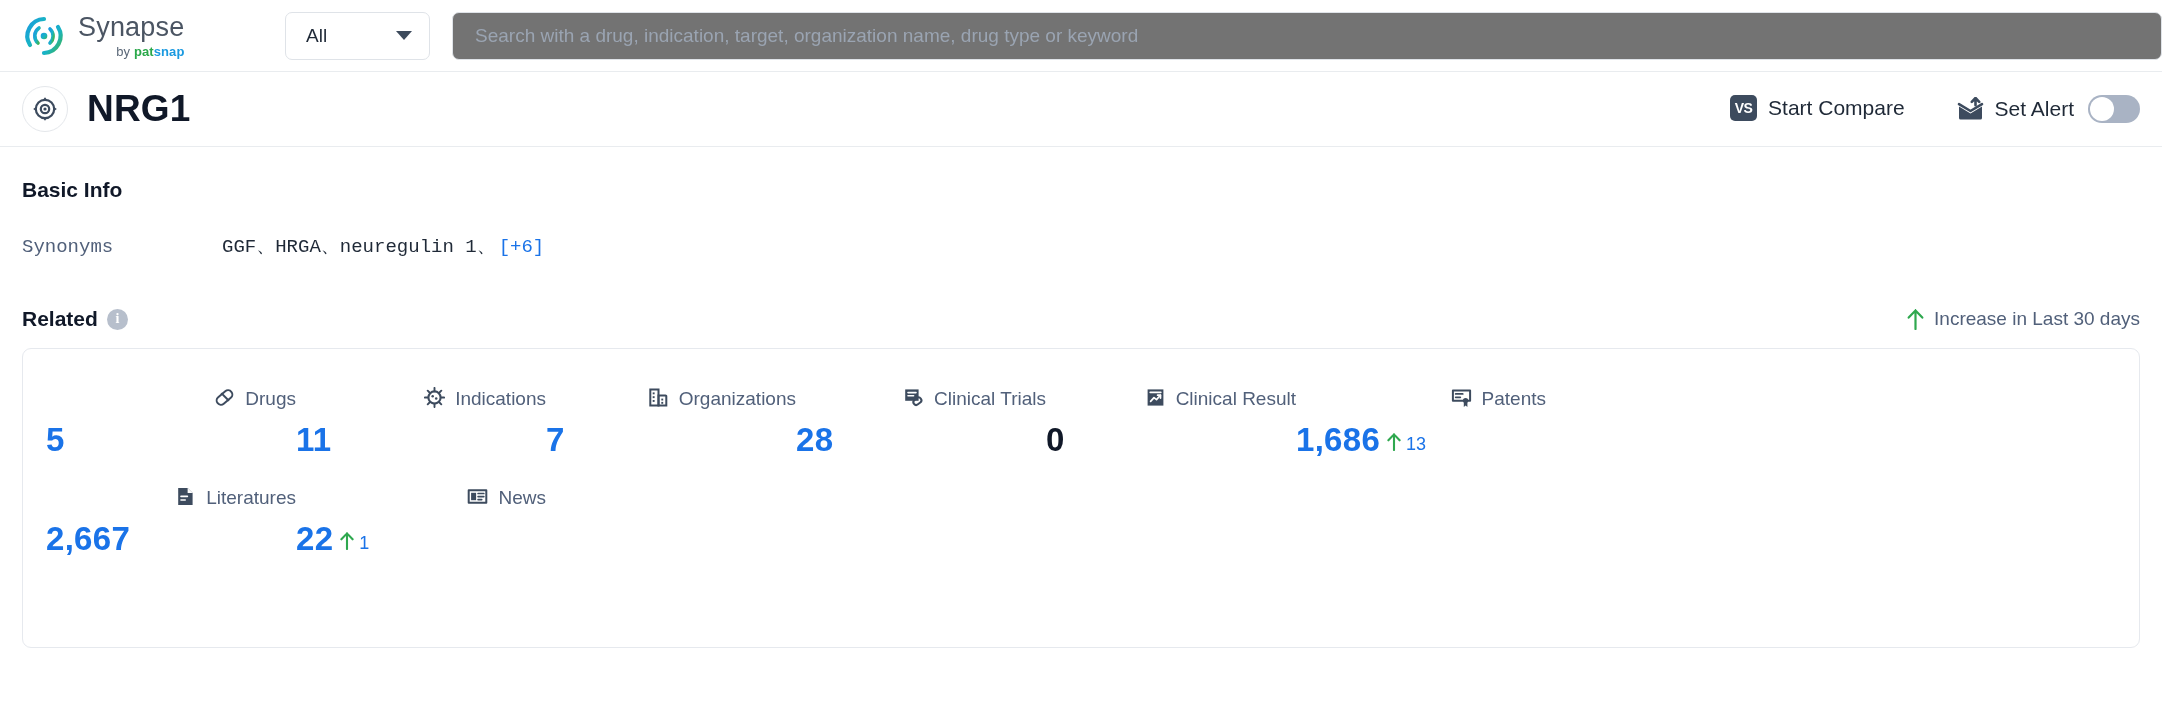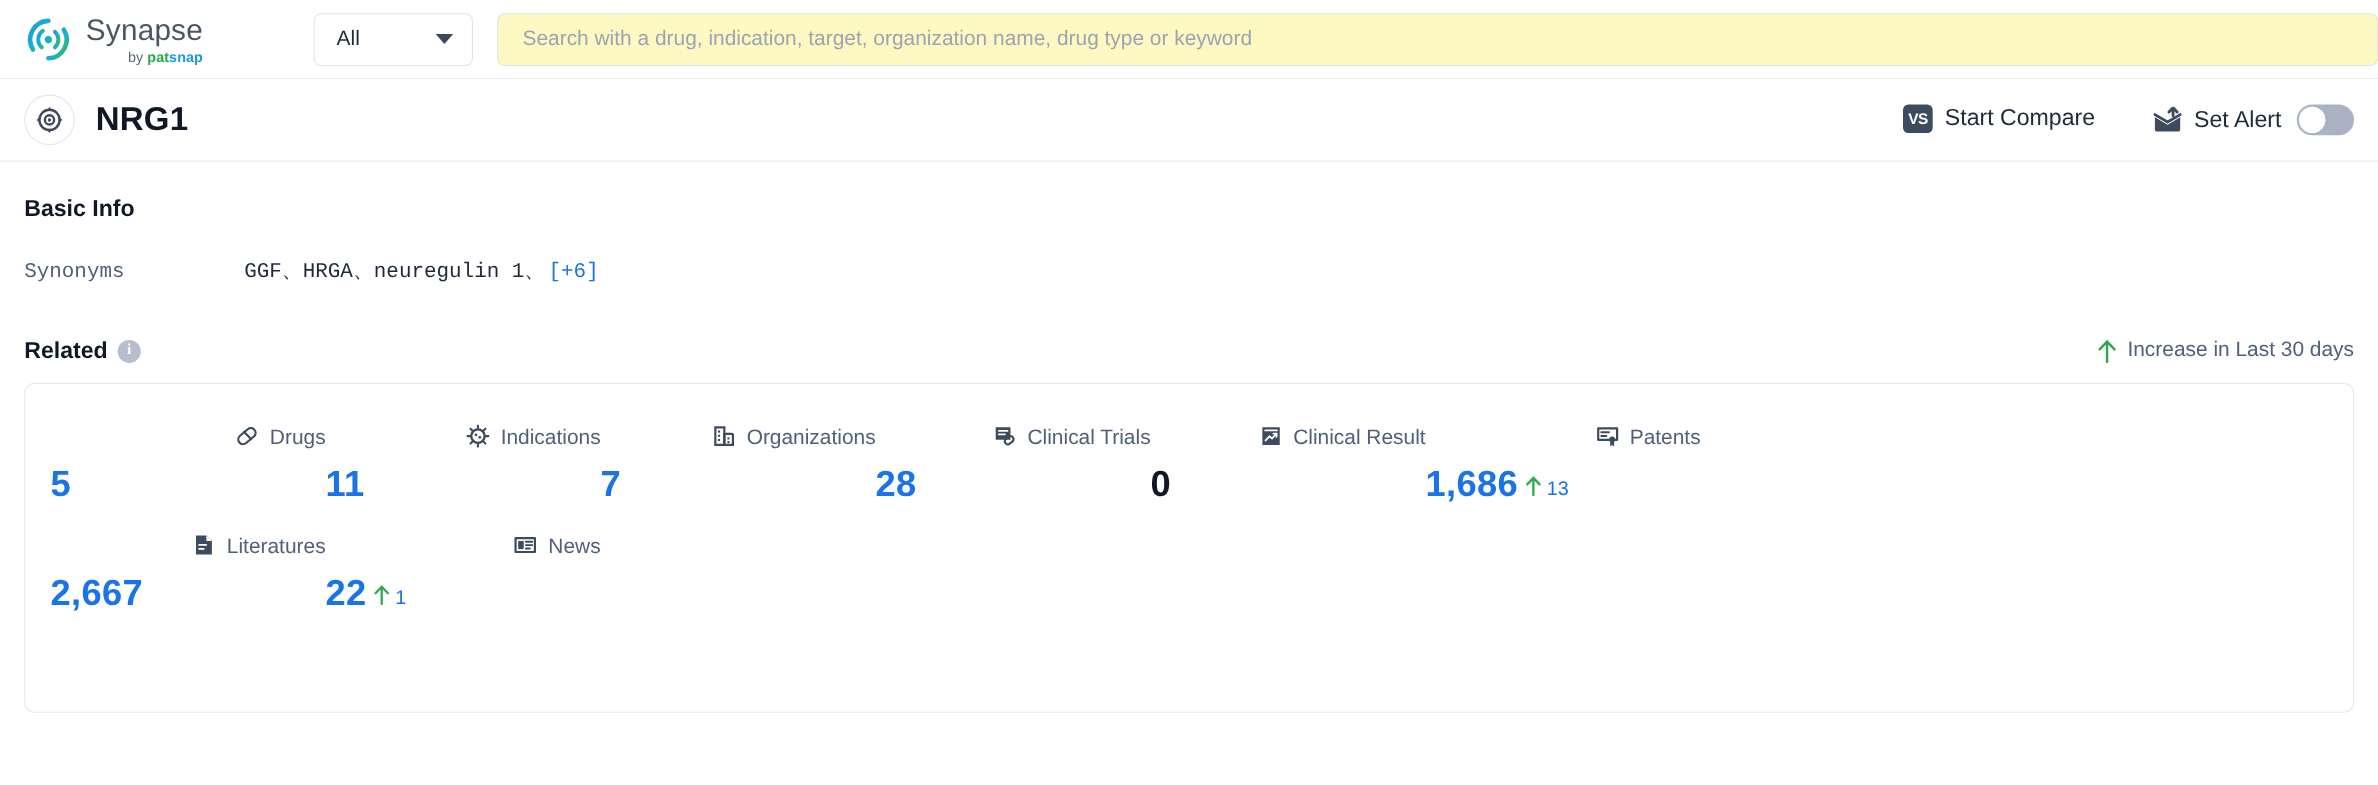--- a/index.html
+++ b/index.html
@@ -67,21 +67,21 @@
     border-top: 9px solid #3c4a5c;
   }
 
   .search-box {
     flex: 1;
     height: 48px;
     margin-left: 22px;
     margin-right: 0;
     border: 1px solid #dfe3e8;
     border-radius: 7px;
-    background: #fef9c3;
+    background: #737373;
     display: flex;
     align-items: center;
     padding: 0 22px;
     min-width: 0;
   }
   .search-input {
     border: none;
     outline: none;
     width: 100%;
     font-size: 19px;
@@ -102,21 +102,21 @@
   }
   .entity-left { display: flex; align-items: center; gap: 19px; }
   .entity-avatar {
     width: 46px; height: 46px;
     border-radius: 50%;
     border: 1px solid #e4e7eb;
     display: flex; align-items: center; justify-content: center;
     flex: none;
   }
   .entity-title {
-    font-size: 30px;
+    font-size: 37px;
     font-weight: bold;
     color: #101828;
     letter-spacing: .2px;
     text-align: center;
   }
   .entity-right {
     margin-left: auto;
     display: flex;
     align-items: flex-start;
     gap: 52px;

